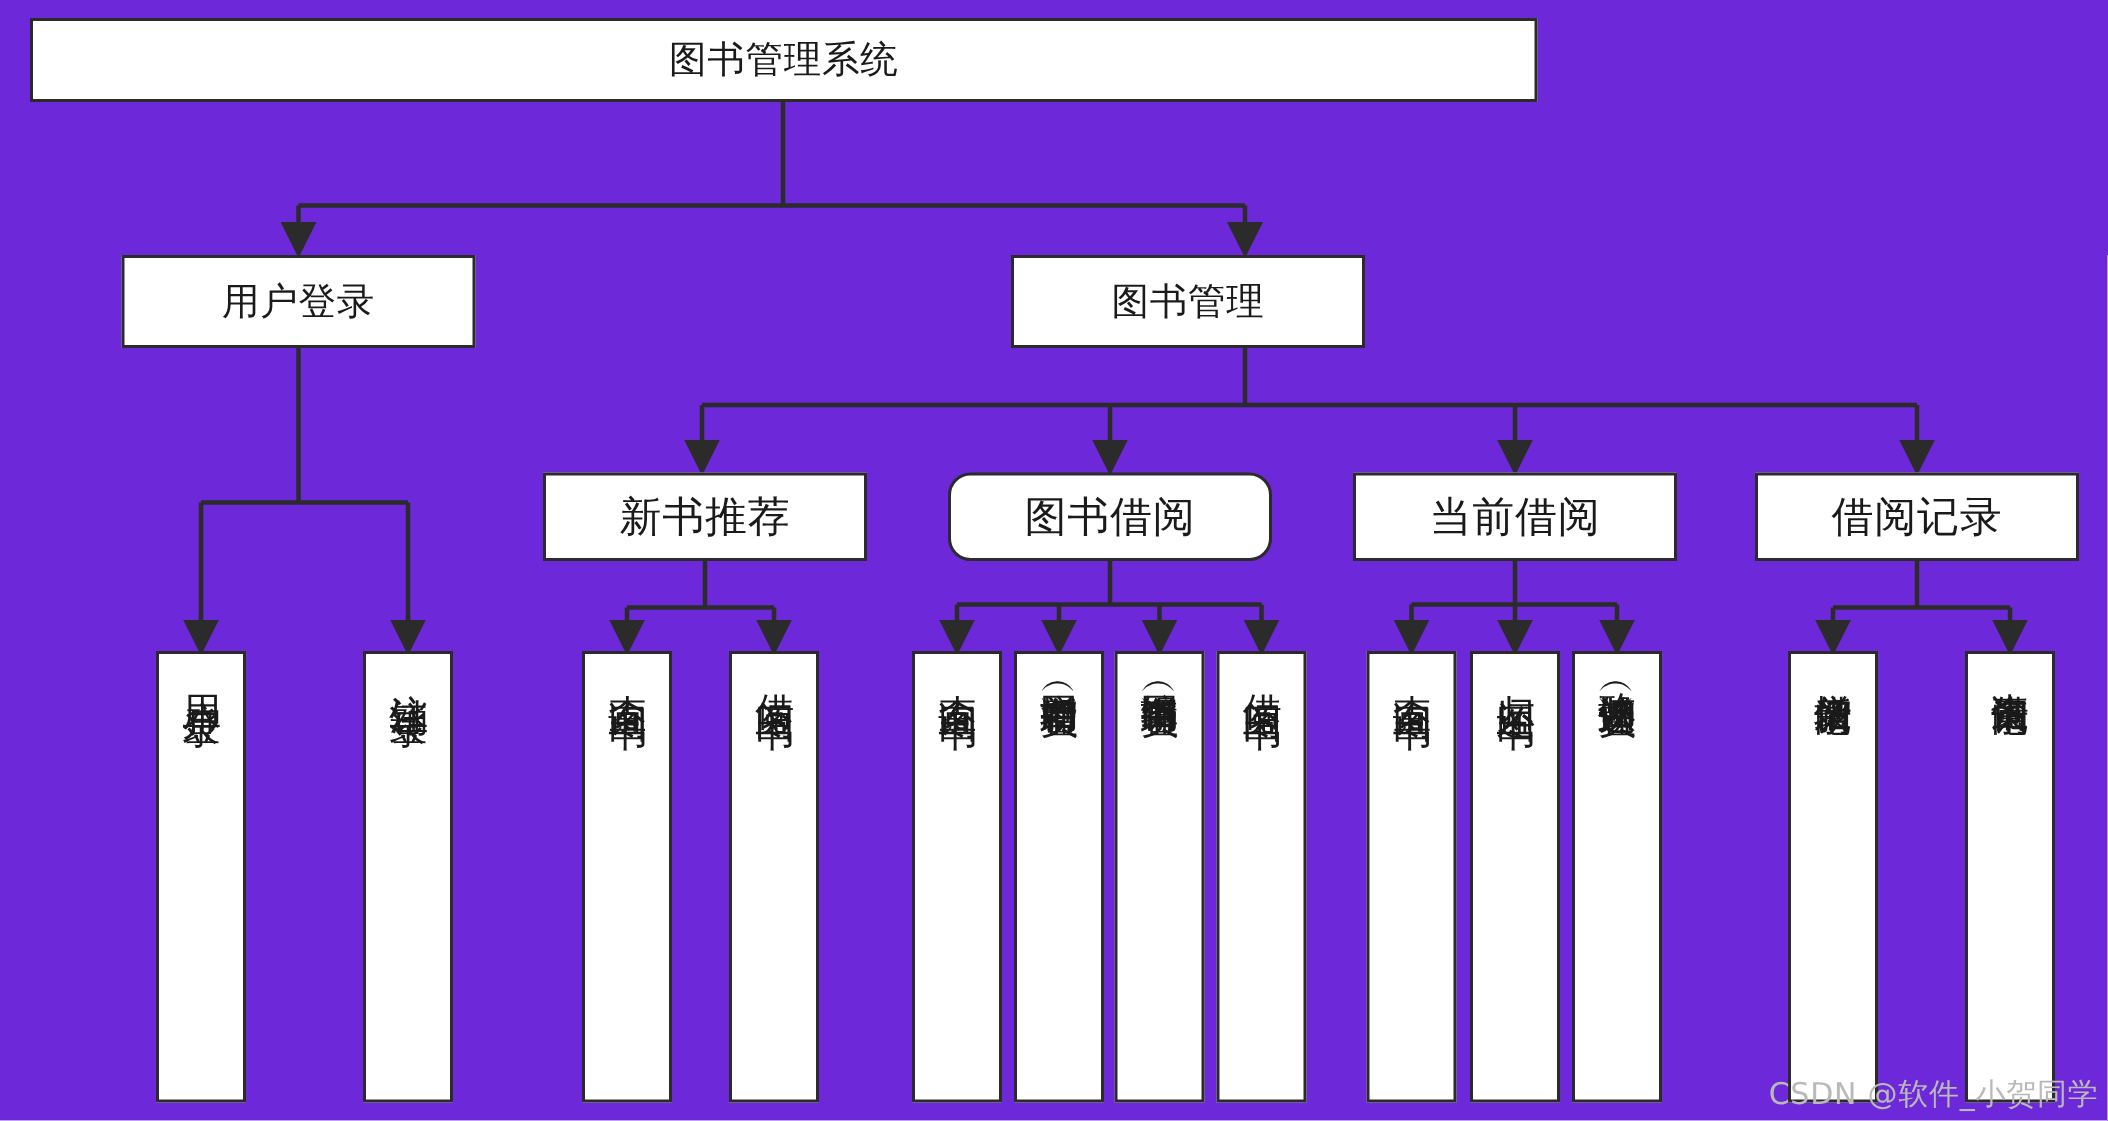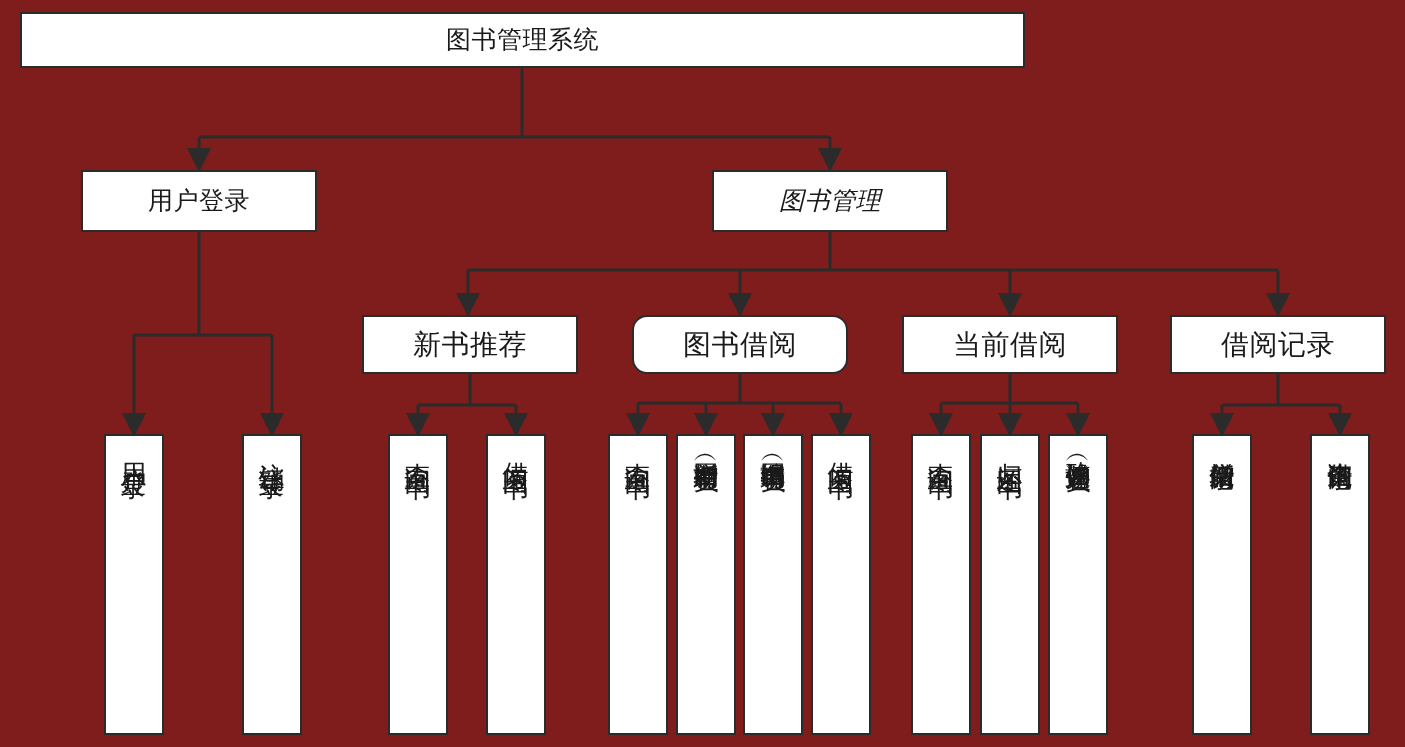--- a/index.html
+++ b/index.html
@@ -8,21 +8,21 @@
     padding: 0;
     background: #ffffff;
   }
   body {
     font-family: "DejaVu Sans", "Liberation Sans", sans-serif;
   }
   #canvas {
     position: relative;
     width: 1405px;
     height: 747px;
-    background: #7f1d1d;
+    background: #6d28d9;
     overflow: hidden;
   }
   #edges {
     position: absolute;
     left: 0;
     top: 0;
     width: 1405px;
     height: 747px;
   }
   .node {
@@ -139,21 +139,21 @@
     </g>
   </svg>
 
   <div class="node root horiz" style="left:20px; top:12px; width:1005px; height:56px;">
     <span class="node-label">图书管理系统</span>
   </div>
 
   <div class="node horiz" style="left:81px; top:170px; width:236px; height:62px;">
     <span class="node-label">用户登录</span>
   </div>
-  <div class="node horiz" style="left:712px; top:170px; width:236px; height:62px;font-style:italic;">
+  <div class="node horiz" style="left:674px; top:170px; width:236px; height:62px;">
     <span class="node-label">图书管理</span>
   </div>
 
   <div class="node lvl2 horiz" style="left:362px; top:315px; width:216px; height:59px;">
     <span class="node-label">新书推荐</span>
   </div>
   <div class="node lvl2 horiz" style="left:632px; top:315px; width:216px; height:59px;border-radius:15px;">
     <span class="node-label">图书借阅</span>
   </div>
   <div class="node lvl2 horiz" style="left:902px; top:315px; width:216px; height:59px;">
@@ -200,14 +200,15 @@
     <span class="node-label">确认归还（管理员）</span>
   </div>
 
   <div class="node vert tall-text" style="left:1192px; top:434px; width:60px; height:301px;">
     <span class="node-label">新增借阅记录</span>
   </div>
   <div class="node vert tall-text" style="left:1310px; top:434px; width:60px; height:301px;">
     <span class="node-label">查询借阅记录</span>
   </div>
 
+  <div class="watermark">CSDN @软件_小贺同学</div>
 
 </div>
 
 </body></html>

